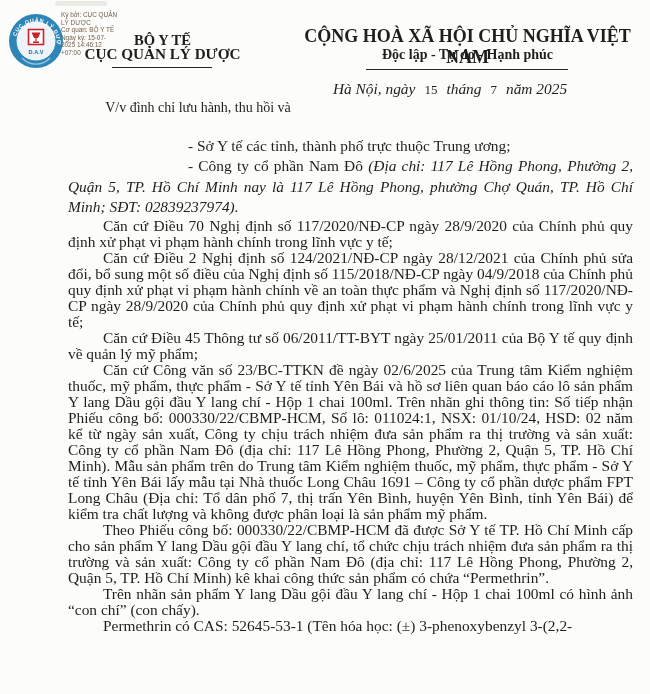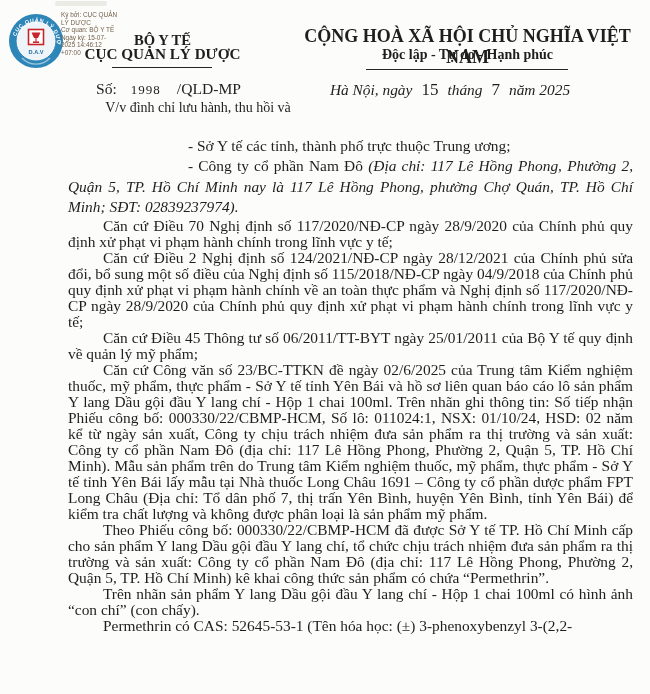--- a/index.html
+++ b/index.html
@@ -30,21 +30,21 @@
   .h-left-underline{position:absolute;left:112px;top:67px;width:100px;border-bottom:1.6px solid #262624;}
   .h-right-country{position:absolute;left:295px;top:26px;width:345px;text-align:center;font-weight:bold;font-size:18px;}
   .h-right-motto{position:absolute;left:295px;top:47px;width:345px;text-align:center;font-weight:bold;font-size:14px;}
   .h-right-underline{position:absolute;left:366px;top:69px;width:202px;border-bottom:1.6px solid #262624;}
 
   
   .doc-number{position:absolute;left:96px;top:80px;font-size:15.6px;white-space:nowrap;}
   .doc-number .typed{font-size:13px;letter-spacing:1px;margin:0 16px 0 14px;}
   .place-date{position:absolute;left:325px;top:80px;width:250px;text-align:center;font-size:15.4px;white-space:nowrap;}
   .place-date i{font-style:italic;}
-  .place-date .typed{font-style:normal;font-size:17px;margin:0 9px;}
+  .place-date .typed{font-style:normal;font-size:13px;margin:0 9px;}
 
   .subject{position:absolute;left:72px;top:99px;width:252px;text-align:center;font-size:14px;line-height:17.4px;}
 
   
   .doc-body{position:absolute;left:68px;top:136px;width:565px;font-size:15.4px;}
   .salutation{margin:0 0 0 69px;line-height:20.4px;}
   .recipient{margin:0;text-indent:120px;text-align:justify;line-height:20.4px;}
   .recipient i{font-style:italic;}
   .para{margin:0;text-indent:35px;text-align:justify;line-height:16px;}
 </style>
@@ -86,23 +86,20 @@
   </div>
 
   <div class="h-left-ministry">BỘ Y TẾ</div>
   <div class="h-left-dept">CỤC QUẢN LÝ DƯỢC</div>
   <div class="h-left-underline"></div>
 
   <div class="h-right-country">CỘNG HOÀ XÃ HỘI CHỦ NGHĨA VIỆT NAM</div>
   <div class="h-right-motto">Độc lập - Tự do - Hạnh phúc</div>
   <div class="h-right-underline"></div>
 
-  <div class="doc-number">
-    <span>Số:</span><span class="typed">1998</span><span>/QLD-MP</span>
-  </div>
   <div class="place-date">
     <i>Hà Nội, ngày</i><span class="typed">15</span><i>tháng</i><span class="typed">7</span><i>năm 2025</i>
   </div>
 
   <div class="subject">
     <div>V/v đình chỉ lưu hành, thu hồi và</div>
   </div>
 
   <div class="doc-body">
     <p class="recipient"><span>- Sở Y tế các tỉnh, thành phố trực thuộc Trung ương;</span><i></i></p>

